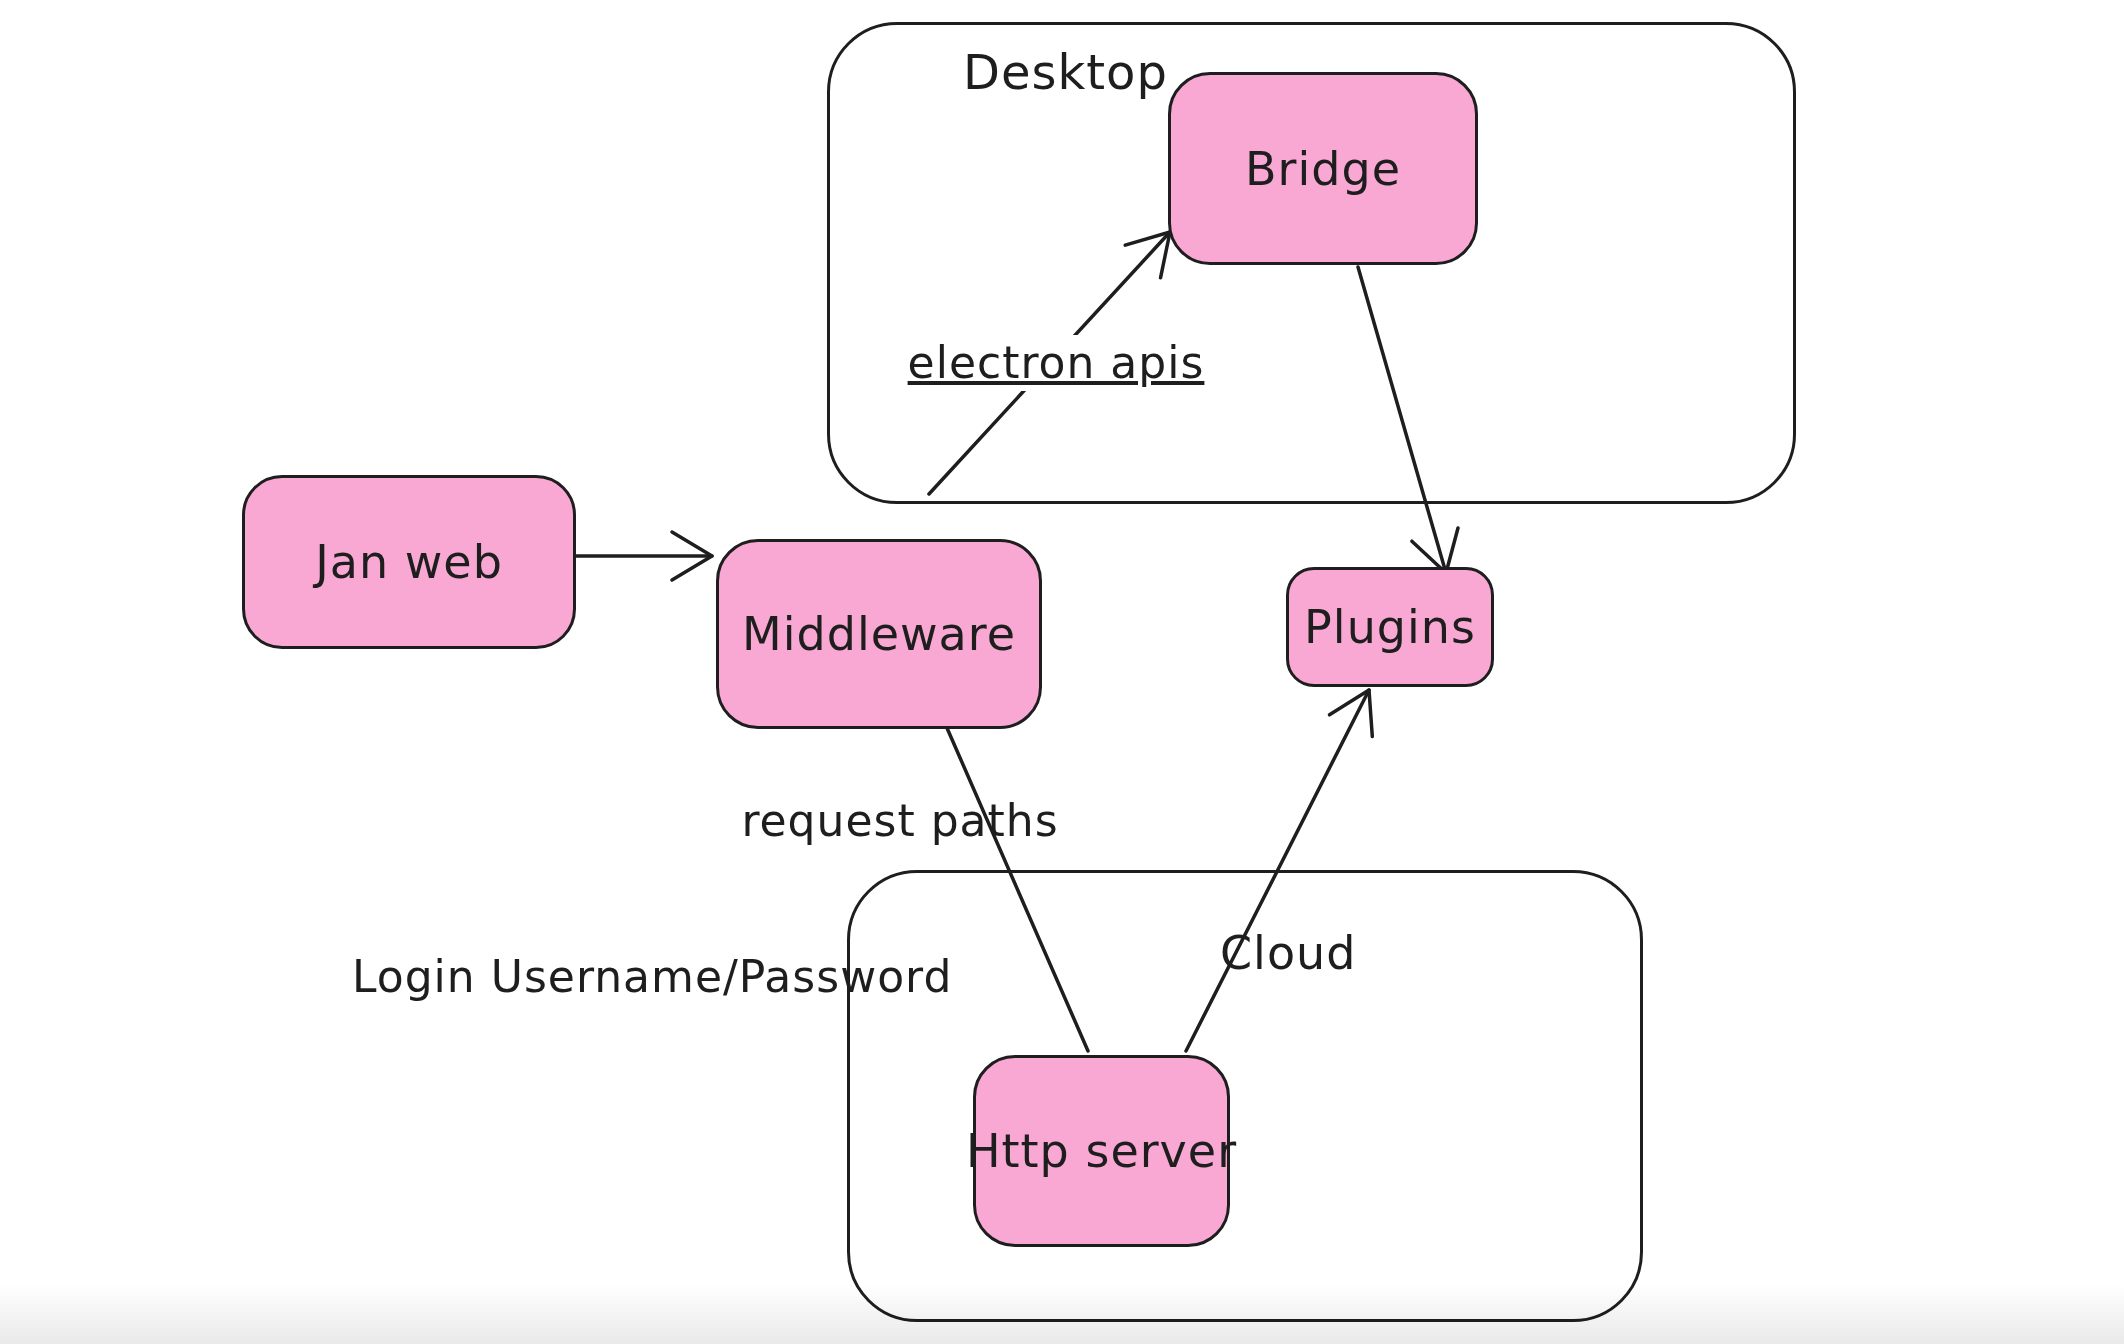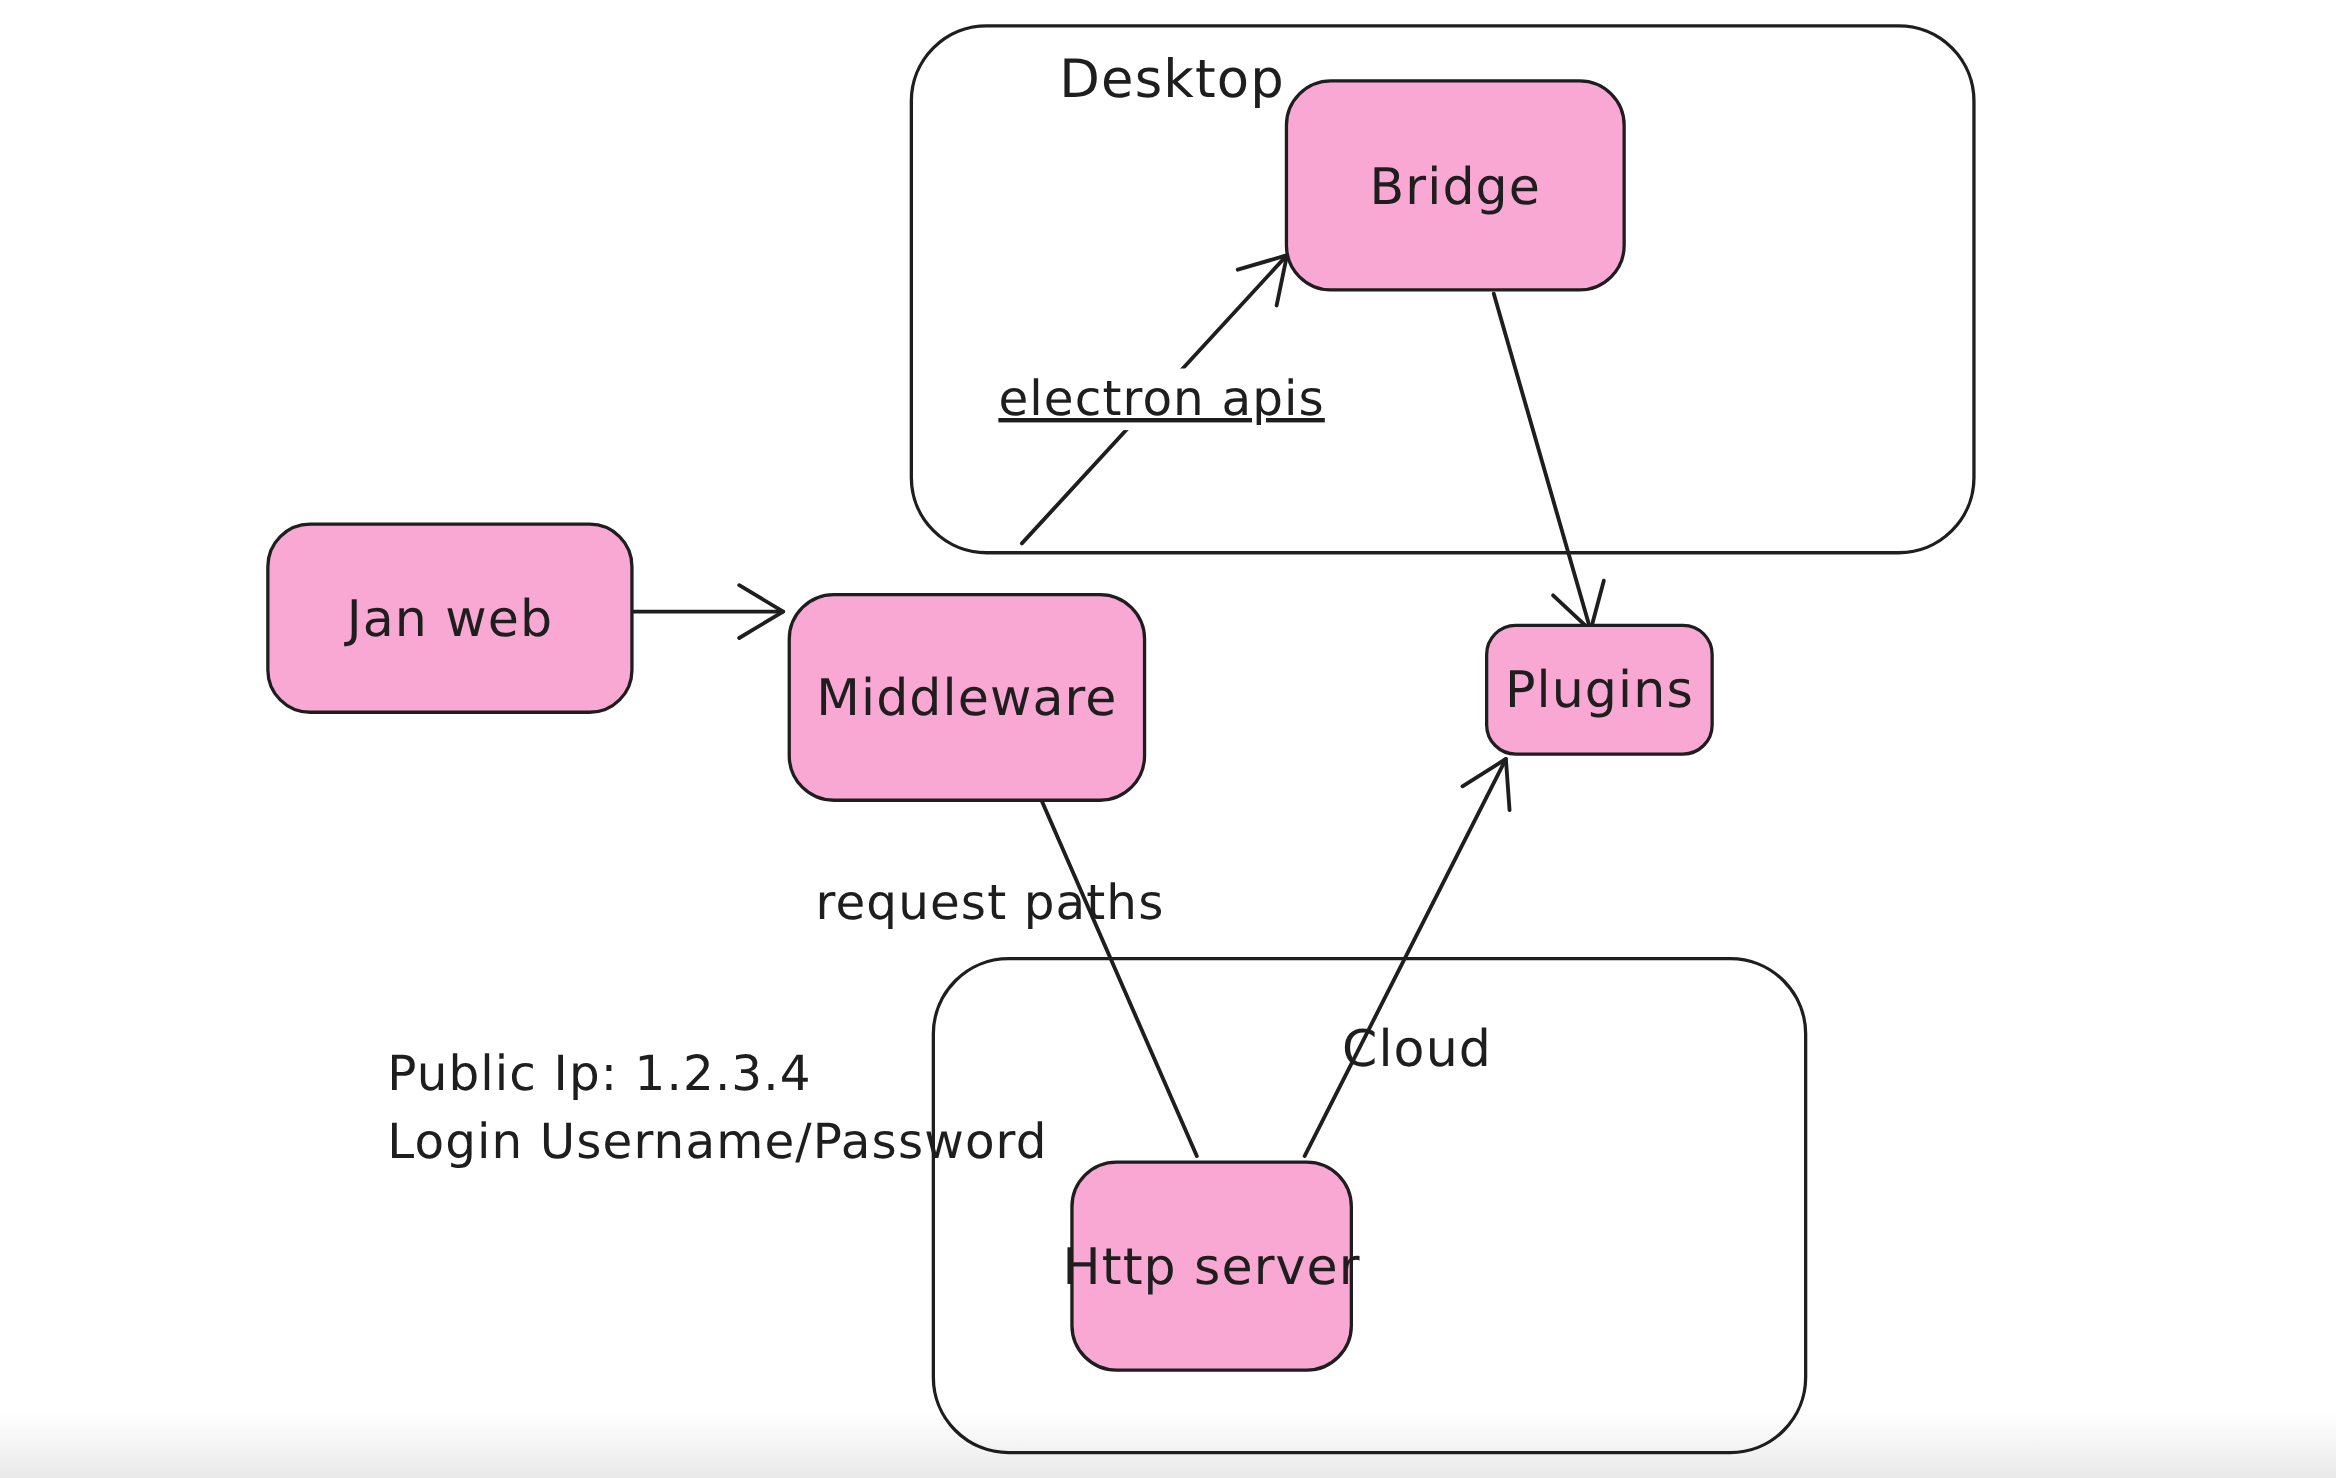--- a/index.html
+++ b/index.html
@@ -115,34 +115,33 @@
   </div>
 
   <div class="node" style="left:716px; top:496px; width:326px; height:190px;margin-top:43px;">
     <span class="node-label">Middleware</span>
   </div>
 
   <div class="node" style="left:1168px; top:72px; width:310px; height:193px;">
     <span class="node-label">Bridge</span>
   </div>
 
-  <div class="node" style="left:1350px; top:567px; width:208px; height:120px; border-radius:28px;">
+  <div class="node" style="left:1286px; top:567px; width:208px; height:120px; border-radius:28px;">
     <span class="node-label">Plugins</span>
   </div>
 
   <div class="node" style="left:973px; top:1055px; width:257px; height:192px;">
     <span class="node-label">Http server</span>
   </div>
 
   <div class="container-label" style="left:963px; top:48px;">Desktop</div>
   <div class="container-label" style="left:1220px; top:930px; font-size:46px;">Cloud</div>
 
   <span class="edge-label masked" style="left:1056px; top:363px;">electron apis</span>
   <span class="edge-label" style="left:900px; top:821px;">request paths</span>
 
   <div class="annotation" style="left:352px; top:946px;">
-    <div>Public Ip: 1.2.3.4</div>
     <div>Login Username/Password</div>
   </div>
 
   <div class="bottom-fade"></div>
 
 </div>
 
 </body></html>

